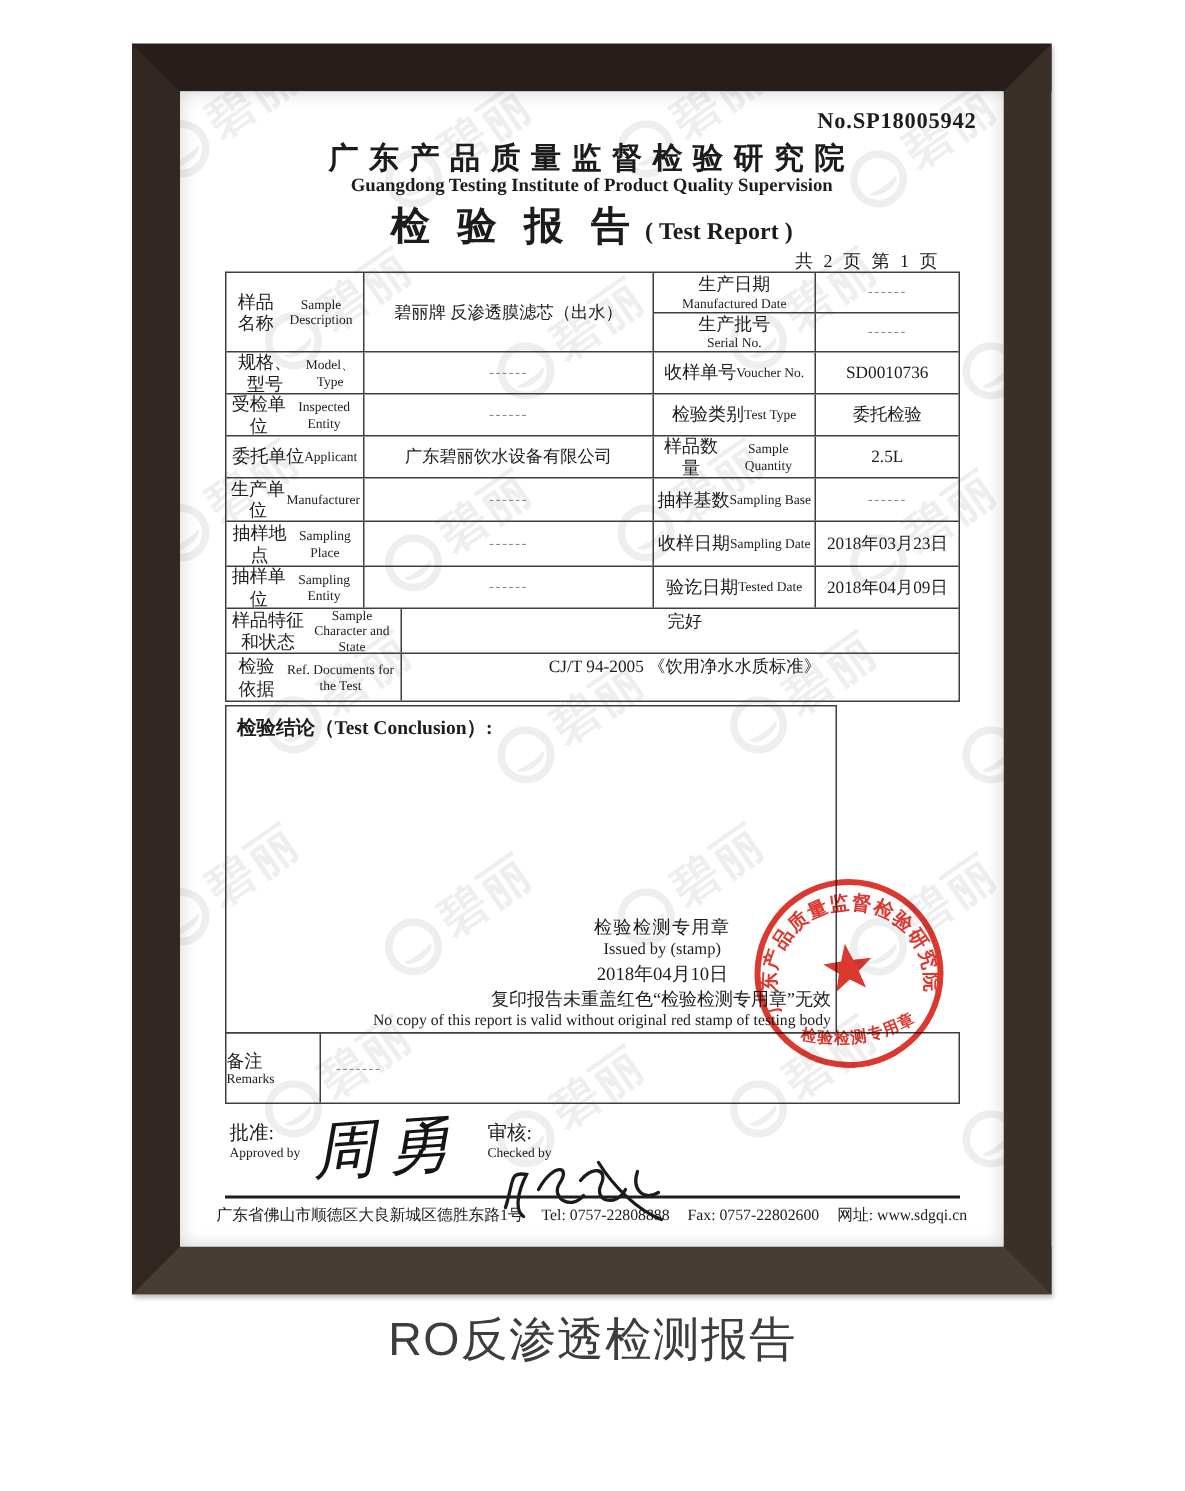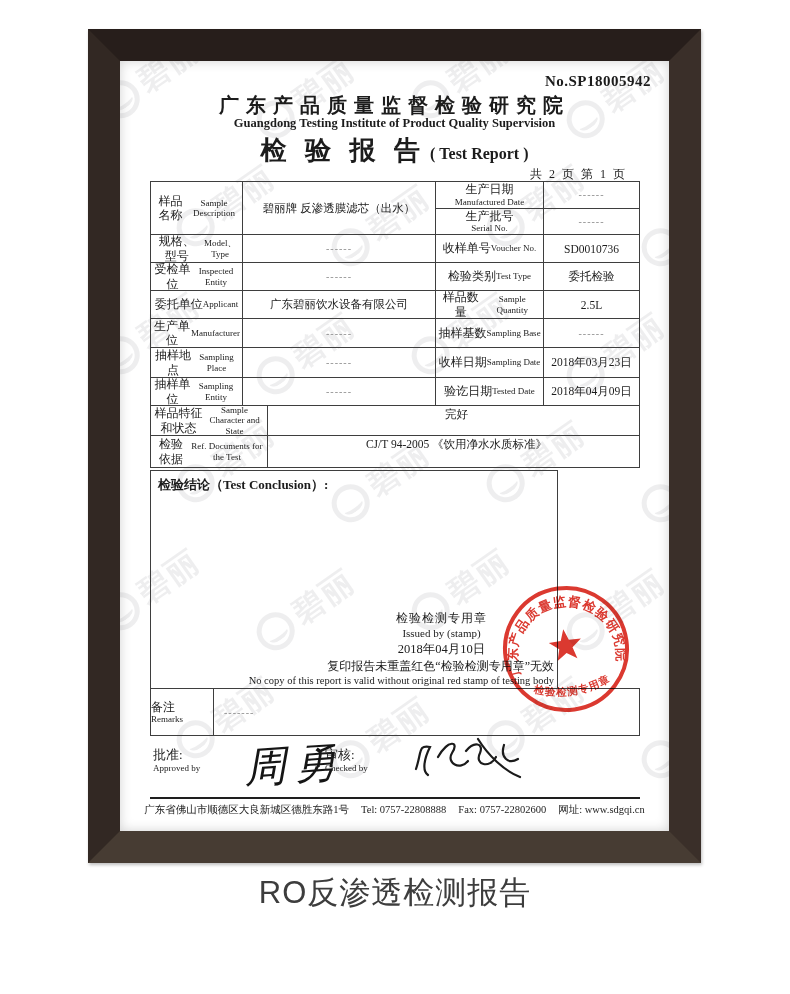--- a/index.html
+++ b/index.html
@@ -78,21 +78,21 @@
   
   .stamp{position:absolute;left:371px;top:513px;width:150px;height:150px;transform:rotate(-8deg);mix-blend-mode:multiply;opacity:.92;z-index:5;pointer-events:none;}
   .stamp .ln{stroke:#d8281e;fill:none;}
   .stamp .fl{fill:#d8281e;stroke:none;}
   .stamp text{font-family:"Liberation Serif","DejaVu Serif",serif;font-weight:bold;}
   
   .remarks{position:absolute;left:30px;top:627px;width:490px;height:48px;box-sizing:border-box;border:1px solid #3e3e3e;display:flex;}
   .rem-lab{width:63px;box-sizing:border-box;border-right:1px solid #3e3e3e;display:flex;flex-direction:column;justify-content:center;align-items:flex-start;}
   .rem-val{flex:1;display:flex;align-items:center;padding-left:10px;}
   
-  .sig-group{position:absolute;display:flex;align-items:flex-start;gap:36px;}
+  .sig-group{position:absolute;display:flex;align-items:flex-start;}
   .sig-lab .lab-cn{font-size:13px;}
   .sig-lab{display:flex;flex-direction:column;align-items:flex-start;padding-top:10px;}
   .sig-name{font-size:42px;font-weight:normal;transform:rotate(-4deg);font-style:italic;letter-spacing:8px;margin-left:8px;color:#151515;white-space:nowrap;}
   .sig-svg path{stroke:#1b1b1b;stroke-width:2.2;fill:none;stroke-linecap:round;}
   
   .foot-rule{position:absolute;left:30px;top:736px;width:490px;height:2px;background:#1e1e1e;}
   .foot-line{position:absolute;left:0;right:0;top:742px;text-align:center;font-size:10.5px;white-space:nowrap;}
   .foot-line span{margin:0 6px;}
   
   .caption{position:absolute;left:0;right:0;top:872px;text-align:center;font-size:31px;color:#3d3d3d;font-family:"Liberation Sans","DejaVu Sans",sans-serif;letter-spacing:1px;}
@@ -399,21 +399,21 @@
     </div>
 
     <div class="sig-group" style="left:33px;top:676px;">
       <div class="sig-lab">
         <span class="lab-cn">批准:</span>
         <span class="lab-en">Approved by</span>
       </div>
       <div class="sig-name">周勇</div>
     </div>
 
-    <div class="sig-group" style="left:205px;top:676px;">
+    <div class="sig-group" style="left:205px;top:676px;flex-direction:column;">
       <div class="sig-lab">
         <span class="lab-cn">审核:</span>
         <span class="lab-en">Checked by</span>
       </div>
       <svg class="sig-svg" width="120" height="52" viewBox="0 0 120 52" style="margin-left:4px;margin-top:-6px;">
         <path d="M8,38 C14,20 10,14 22,16 C16,28 14,40 20,44"></path>
         <path d="M30,26 C40,8 52,10 44,22 C38,32 52,40 60,30"></path>
         <path d="M58,20 C66,10 76,12 72,22 C66,34 82,38 88,26"></path>
         <path d="M70,8 C80,24 96,40 112,46"></path>
         <path d="M96,14 C92,26 100,34 110,28"></path>

